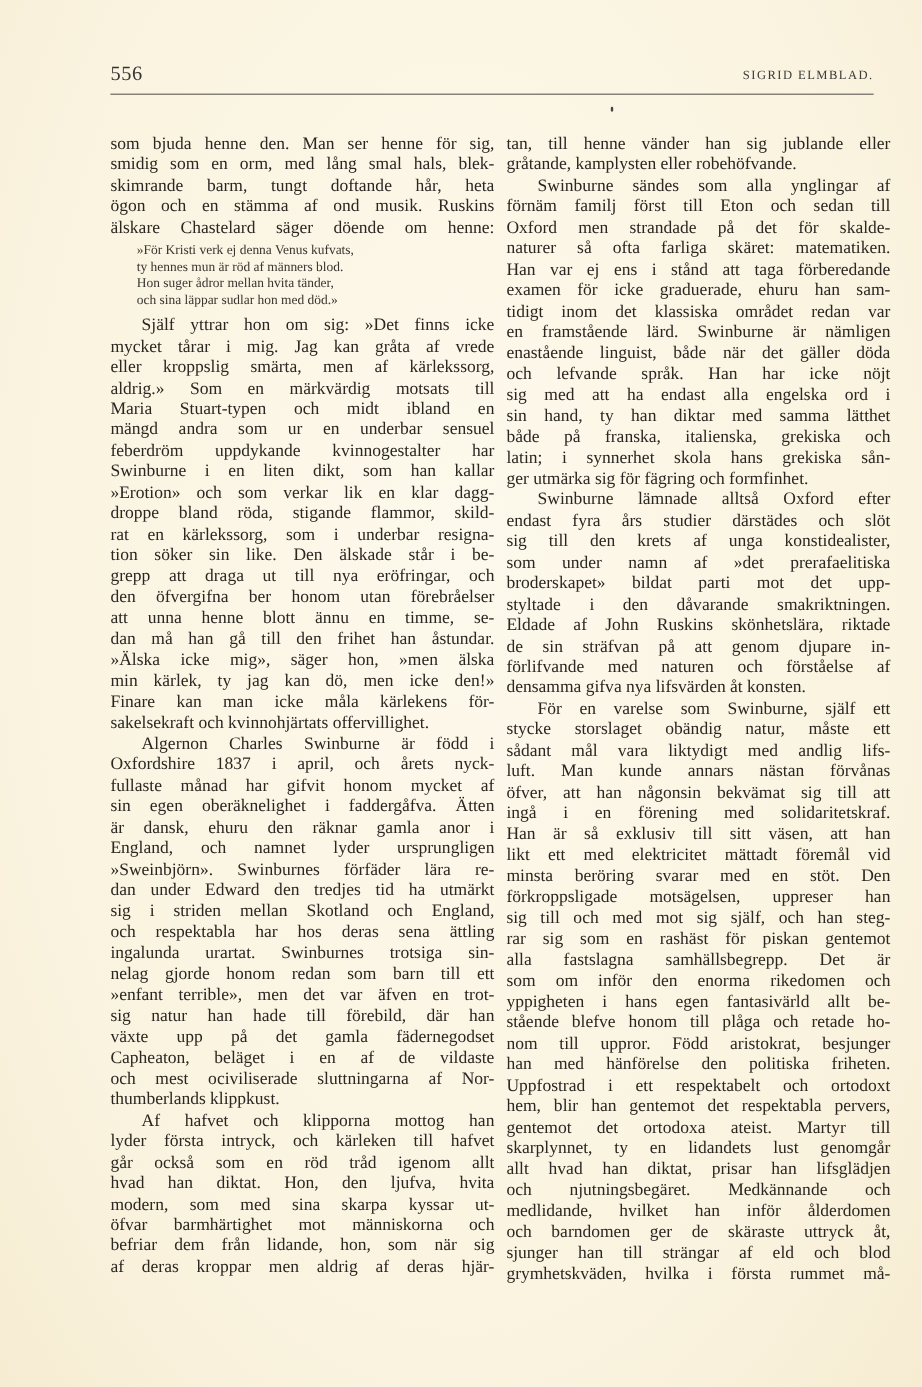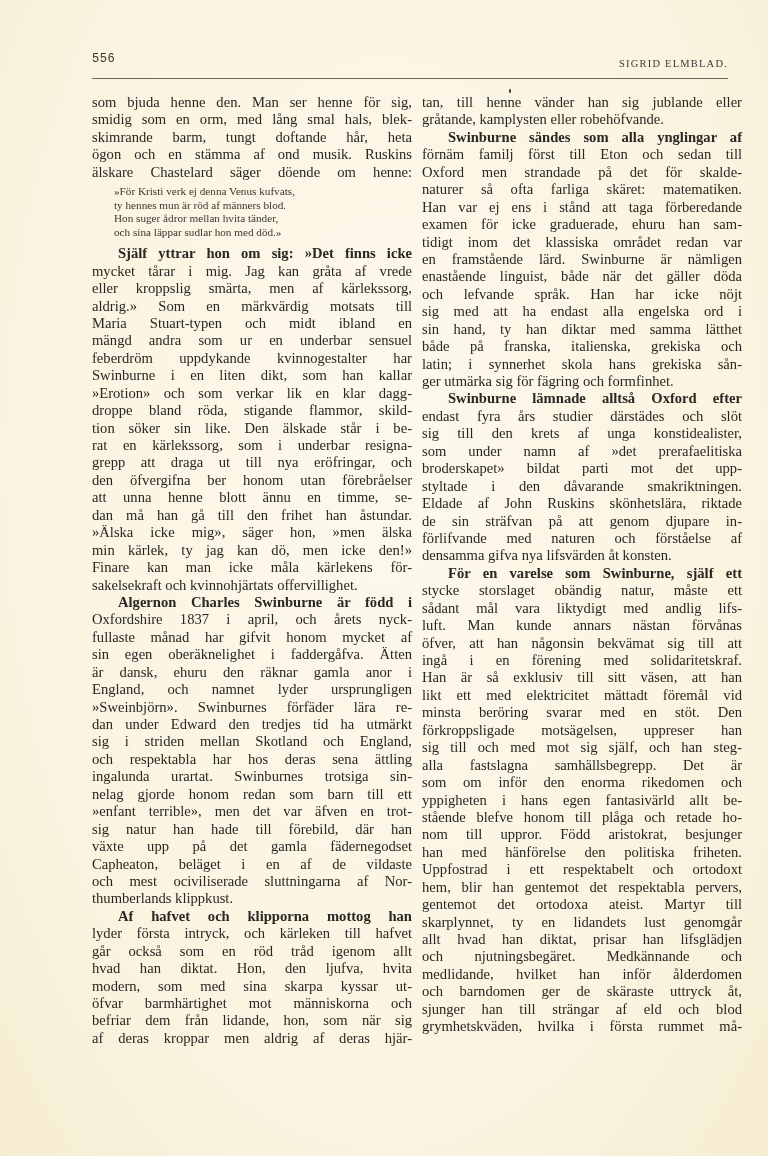--- a/index.html
+++ b/index.html
@@ -5,34 +5,34 @@
   html, body { margin: 0; padding: 0; }
   body {
     width: 768px; height: 1156px; overflow: hidden;
     background: #fbf6e6;
     background-image: radial-gradient(ellipse at 50% 40%, #fdf9ec 0%, #faf3df 70%, #f6ecd2 100%);
     font-family: "Liberation Serif", "DejaVu Serif", serif;
     color: #2a2622;
     position: relative;
   }
   .header { position: absolute; left: 92px; top: 52px; width: 636px; height: 26px; }
-  .page-number { position: absolute; left: 0; top: 0; font-size: 12px; letter-spacing: 0.5px; color: #333; font-family: Liberation Mono, monospace; }
+  .page-number { position: absolute; left: 0; top: 0; font-size: 17px; letter-spacing: 0.5px; color: #333; }
   .running-head { position: absolute; left: 0; right: 0; top: 6px; text-align: right; font-size: 10.5px; letter-spacing: 1.2px; color: #3a3a3a; }
   .rule { position: absolute; left: 92px; top: 78px; width: 636px; height: 0; border-top: 1px solid #6a6660; }
   .speck { position: absolute; left: 509px; top: 89px; width: 2px; height: 4px; background: #444; border-radius: 1px; }
-  .col { position: absolute; top: 94px; width: 320px; }
+  .col { position: absolute; top: 112px; width: 320px; }
   .col.left { left: 92px; }
   .col.right { left: 422px; }
   .line {
     display: block; height: 17.45px; line-height: 17.45px; font-size: 14.6px;
     text-align: justify; text-align-last: justify; white-space: nowrap; overflow: visible;
   }
   .line span { display: block; text-align: justify; text-align-last: justify; white-space: normal; }
   .line.last span { text-align-last: left; }
-  .line.indent span { padding-left: 26px; font-weight: bold; }
+  .line.indent span { padding-left: 26px; }
   .poem { padding-left: 22px; margin: 4px 0 6px 0; }
   .poem .pl { display: block; height: 13.5px; line-height: 13.5px; font-size: 11.2px; color: #3a3530; white-space: nowrap; }
 </style>
 </head>
 <body>
 
 <div class="header">
   <span class="page-number">556</span>
   <span class="running-head">SIGRID ELMBLAD.</span>
 </div>
@@ -85,24 +85,24 @@
     <div class="line">
       <span>Swinburne i en liten dikt, som han kallar</span>
     </div>
     <div class="line">
       <span>»Erotion» och som verkar lik en klar dagg-</span>
     </div>
     <div class="line">
       <span>droppe bland röda, stigande flammor, skild-</span>
     </div>
     <div class="line">
+      <span>rat en kärlekssorg, som i underbar resigna-</span>
+    </div>
+    <div class="line">
       <span>tion söker sin like. Den älskade står i be-</span>
-    </div>
-    <div class="line">
-      <span>rat en kärlekssorg, som i underbar resigna-</span>
     </div>
     <div class="line">
       <span>grepp att draga ut till nya eröfringar, och</span>
     </div>
     <div class="line">
       <span>den öfvergifna ber honom utan förebråelser</span>
     </div>
     <div class="line">
       <span>att unna henne blott ännu en timme, se-</span>
     </div>
@@ -307,20 +307,23 @@
       <span>likt ett med elektricitet mättadt föremål vid</span>
     </div>
     <div class="line">
       <span>minsta beröring svarar med en stöt. Den</span>
     </div>
     <div class="line">
       <span>förkroppsligade motsägelsen, uppreser han</span>
     </div>
     <div class="line">
       <span>sig till och med mot sig själf, och han steg-</span>
+    </div>
+    <div class="line">
+      <span>rar sig som en rashäst för piskan gentemot</span>
     </div>
     <div class="line">
       <span>alla fastslagna samhällsbegrepp. Det är</span>
     </div>
     <div class="line">
       <span>som om inför den enorma rikedomen och</span>
     </div>
     <div class="line">
       <span>yppigheten i hans egen fantasivärld allt be-</span>
     </div>

